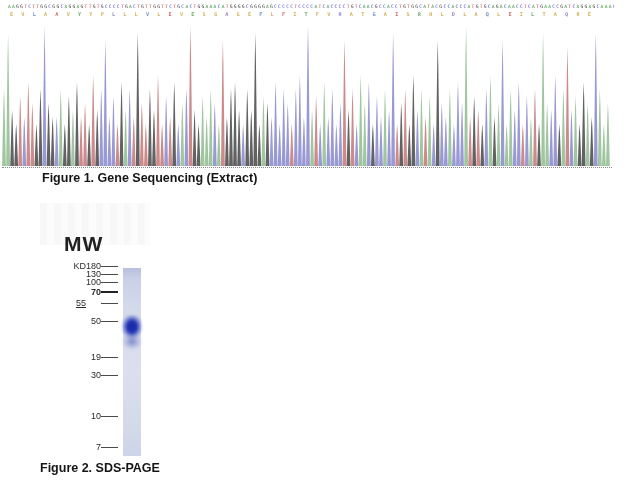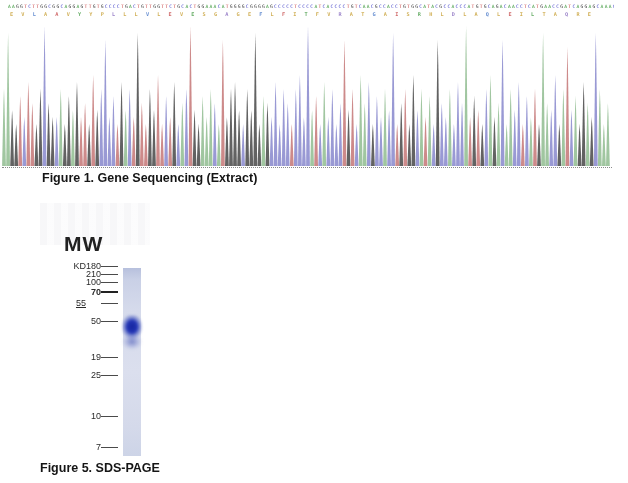--- a/index.html
+++ b/index.html
@@ -209,21 +209,21 @@
 
   <div id="figure-2">
     <div id="gel-ghost"></div>
     <div id="gel-title">MW</div>
     <div id="mw-ladder">
         <div class="mw-marker" style="left: 59px; top: 261px; width: 59px;">
           <div class="mw-label" style="right: 17px;">KD180</div>
           <div class="mw-tick"></div>
         </div>
         <div class="mw-marker" style="left: 59px; top: 269px; width: 59px;">
-          <div class="mw-label" style="right: 17px;">210</div>
+          <div class="mw-label" style="right: 17px;">130</div>
           <div class="mw-tick"></div>
         </div>
         <div class="mw-marker" style="left: 59px; top: 277px; width: 59px;">
           <div class="mw-label" style="right: 17px;">100</div>
           <div class="mw-tick"></div>
         </div>
         <div class="mw-marker" style="left: 59px; top: 287px; width: 59px;">
           <div class="mw-label bold" style="right: 17px;">70</div>
           <div class="mw-tick bold"></div>
         </div>
@@ -233,31 +233,31 @@
         </div>
         <div class="mw-marker" style="left: 59px; top: 316px; width: 59px;">
           <div class="mw-label" style="right: 17px;">50</div>
           <div class="mw-tick"></div>
         </div>
         <div class="mw-marker" style="left: 59px; top: 352px; width: 59px;">
           <div class="mw-label" style="right: 17px;">19</div>
           <div class="mw-tick"></div>
         </div>
         <div class="mw-marker" style="left: 59px; top: 370px; width: 59px;">
-          <div class="mw-label" style="right: 17px;">25</div>
+          <div class="mw-label" style="right: 17px;">30</div>
           <div class="mw-tick"></div>
         </div>
         <div class="mw-marker" style="left: 59px; top: 411px; width: 59px;">
           <div class="mw-label" style="right: 17px;">10</div>
           <div class="mw-tick"></div>
         </div>
         <div class="mw-marker" style="left: 59px; top: 442px; width: 59px;">
           <div class="mw-label" style="right: 17px;">7</div>
           <div class="mw-tick"></div>
         </div>
       </div>
     <div id="gel-lane"></div>
     <div id="gel-band"></div>
     <div id="gel-band-smear"></div>
-    <div id="caption-2" class="caption">Figure 5. SDS-PAGE</div>
+    <div id="caption-2" class="caption">Figure 2. SDS-PAGE</div>
   </div>
 
 </div>
 
 </body></html>

